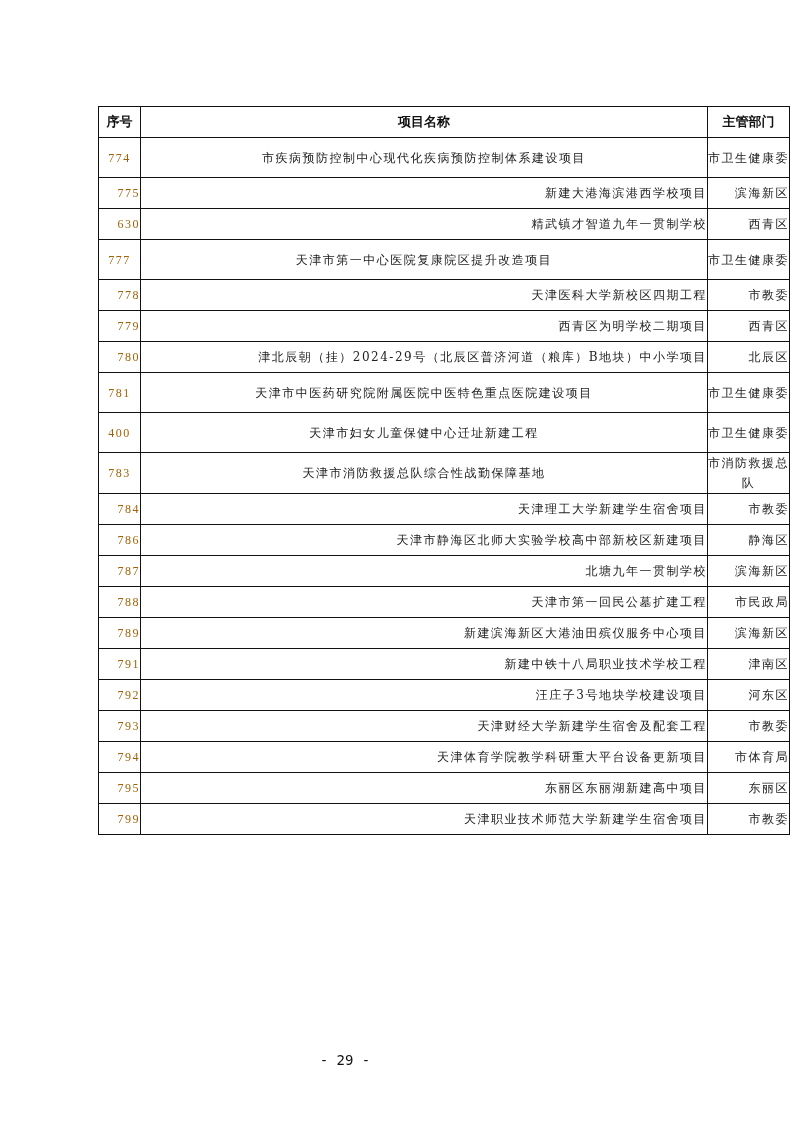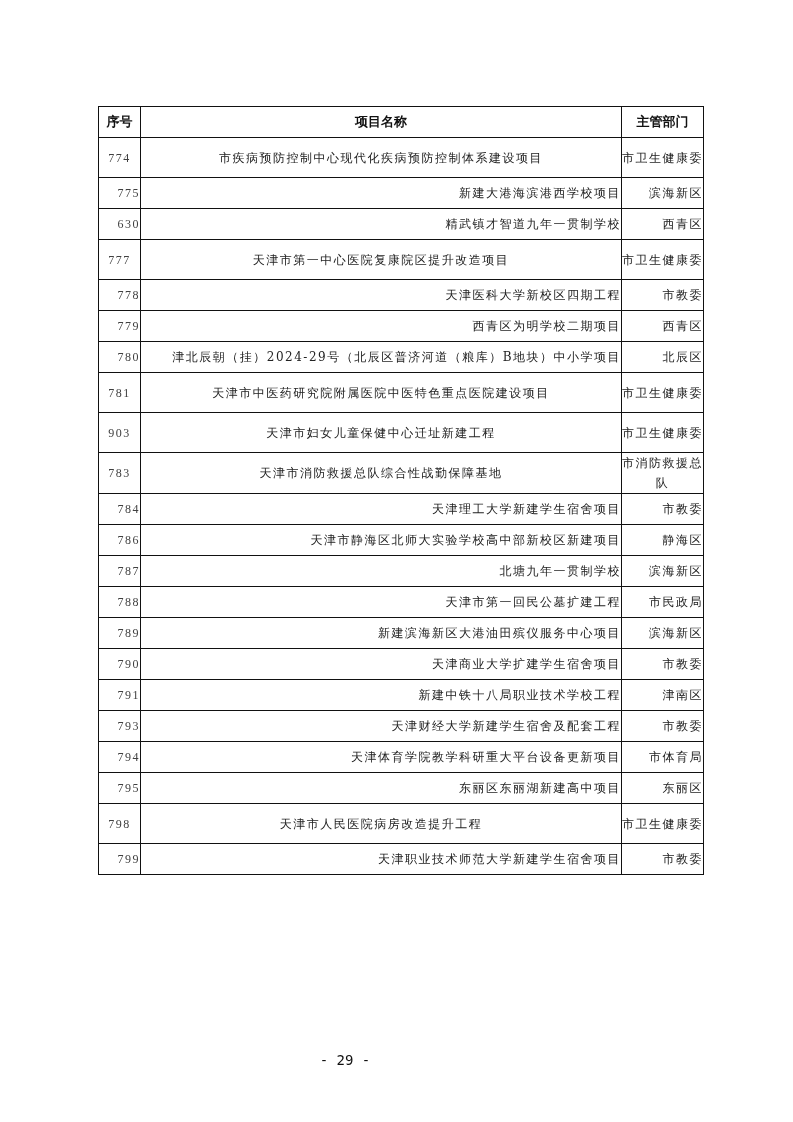--- a/index.html
+++ b/index.html
@@ -1,26 +1,26 @@
 <!DOCTYPE html>
 <html><head>
 <meta charset="utf-8">
 <style>
   html, body { margin: 0; padding: 0; background: #ffffff; }
   body { width: 793px; height: 1122px; position: relative; overflow: hidden;
          font-family: "DejaVu Serif", "Liberation Serif", serif; color: #222; }
-  table.proj { position: absolute; left: 98px; top: 106px; width: 606px;
+  table.proj { position: absolute; left: 98px; top: 106px; width: 692px;
                border-collapse: collapse; table-layout: fixed; padding-left: 45px; }
   table.proj td, table.proj th { border: 1px solid #111; text-align: center;
                vertical-align: middle; padding: 0; font-size: 12px; line-height: 20px;
                font-weight: normal; letter-spacing: 1.5px; }
   table.proj th { height: 30px; font-family: "DejaVu Sans", "Liberation Sans", sans-serif;
                font-weight: bold; font-size: 13px; letter-spacing: 0; color: #111; }
   col.c1 { width: 42px; } col.c3 { width: 82px; }
-  td.no { font-family: "Liberation Serif", serif; font-size: 13px; letter-spacing: 0; color: #404040; }
+  td.no { font-family: "Liberation Serif", serif; font-size: 13px; letter-spacing: 0; color: #a16207; }
   tr.r1 td { height: 30px; text-align: right; }
   tr.r2 td { height: 39px; }
   td.dept { padding: 0 2px; }
   .footer { position: absolute; left: 0; width: 690px; top: 1052px; text-align: center;
             font-family: "DejaVu Sans Mono", "Liberation Mono", monospace; font-size: 14px; color: #111; }
 </style>
 </head>
 <body>
 
 <table class="proj">
@@ -71,21 +71,21 @@
         <td class="no">780</td>
         <td class="nm">津北辰朝（挂）2024-29号（北辰区普济河道（粮库）B地块）中小学项目</td>
         <td class="dept">北辰区</td>
       </tr>
       <tr class="r2">
         <td class="no">781</td>
         <td class="nm">天津市中医药研究院附属医院中医特色重点医院建设项目</td>
         <td class="dept">市卫生健康委</td>
       </tr>
       <tr class="r2">
-        <td class="no">903</td>
+        <td class="no">400</td>
         <td class="nm">天津市妇女儿童保健中心迁址新建工程</td>
         <td class="dept">市卫生健康委</td>
       </tr>
       <tr class="r2">
         <td class="no">783</td>
         <td class="nm">天津市消防救援总队综合性战勤保障基地</td>
         <td class="dept">市消防救援总队</td>
       </tr>
       <tr class="r1">
         <td class="no">784</td>
@@ -106,49 +106,44 @@
         <td class="no">788</td>
         <td class="nm">天津市第一回民公墓扩建工程</td>
         <td class="dept">市民政局</td>
       </tr>
       <tr class="r1">
         <td class="no">789</td>
         <td class="nm">新建滨海新区大港油田殡仪服务中心项目</td>
         <td class="dept">滨海新区</td>
       </tr>
       <tr class="r1">
-        <td class="no">790</td>
-        <td class="nm">天津商业大学扩建学生宿舍项目</td>
-        <td class="dept">市教委</td>
-      </tr>
-      <tr class="r1">
         <td class="no">791</td>
         <td class="nm">新建中铁十八局职业技术学校工程</td>
         <td class="dept">津南区</td>
+      </tr>
+      <tr class="r1">
+        <td class="no">792</td>
+        <td class="nm">汪庄子3号地块学校建设项目</td>
+        <td class="dept">河东区</td>
       </tr>
       <tr class="r1">
         <td class="no">793</td>
         <td class="nm">天津财经大学新建学生宿舍及配套工程</td>
         <td class="dept">市教委</td>
       </tr>
       <tr class="r1">
         <td class="no">794</td>
         <td class="nm">天津体育学院教学科研重大平台设备更新项目</td>
         <td class="dept">市体育局</td>
       </tr>
       <tr class="r1">
         <td class="no">795</td>
         <td class="nm">东丽区东丽湖新建高中项目</td>
         <td class="dept">东丽区</td>
       </tr>
-      <tr class="r2">
-        <td class="no">798</td>
-        <td class="nm">天津市人民医院病房改造提升工程</td>
-        <td class="dept">市卫生健康委</td>
-      </tr>
       <tr class="r1">
         <td class="no">799</td>
         <td class="nm">天津职业技术师范大学新建学生宿舍项目</td>
         <td class="dept">市教委</td>
       </tr>
     </tbody>
 </table>
 
 <div class="footer">- 29 -</div>
 

